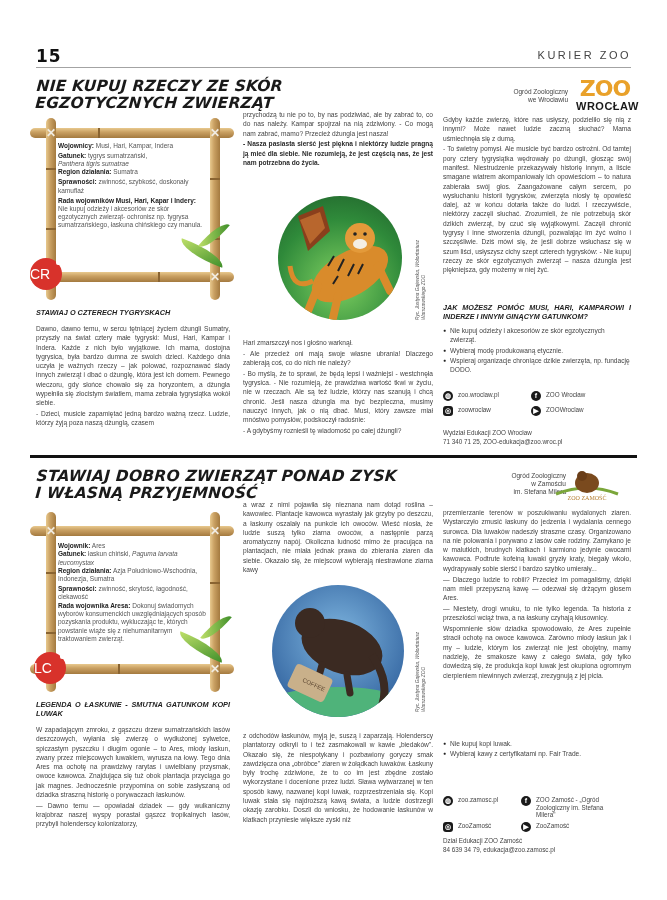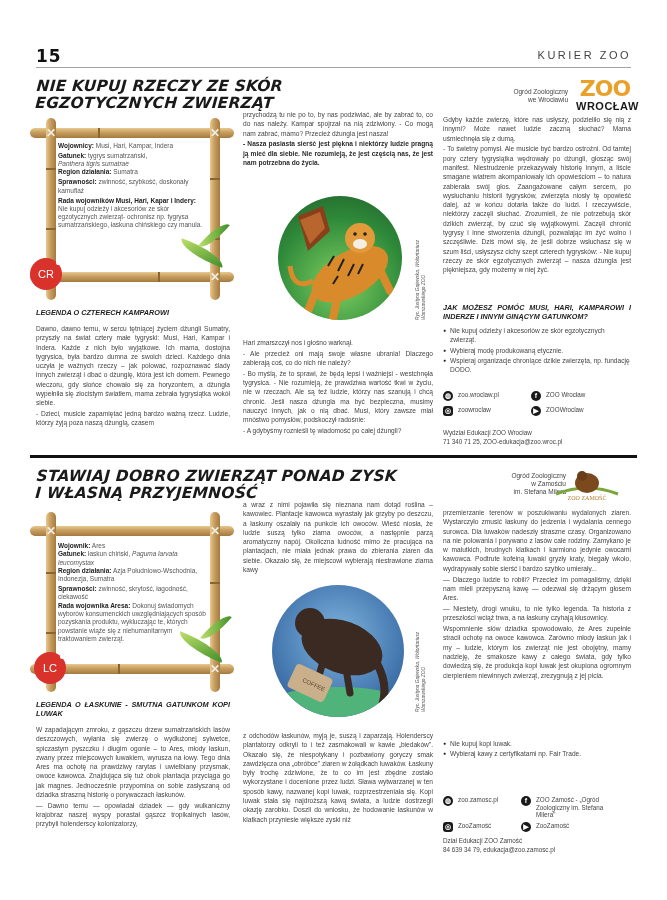--- a/index.html
+++ b/index.html
@@ -20,21 +20,21 @@
   .frame { position: absolute; }
   .bamboo-h { position: absolute; height: 10px; border-radius: 5px; background: linear-gradient(to bottom, #e8c98e 0%, #caa163 40%, #a47a3f 100%); }
   .bamboo-v { position: absolute; width: 10px; border-radius: 5px; background: linear-gradient(to right, #e8c98e 0%, #caa163 40%, #a47a3f 100%); }
   .node-h { position: absolute; width: 2px; height: 10px; background: #8a6431; }
   .node-v { position: absolute; height: 2px; width: 10px; background: #8a6431; }
   .tie { position: absolute; width: 12px; height: 12px; color: #f1ece2; font-size: 12px; line-height: 12px; text-align: center; font-weight: bold; }
   .card-text { position: absolute; font-size: 6.5px; line-height: 8.3px; color: #555; }
   .card-text p { margin-bottom: 1.6px; }
   .card-text b { color: #222; }
   .leaf { position: absolute; border-radius: 0 100% 0 100%; background: linear-gradient(135deg, #bfe06a, #3f8f2a); }
-  .badge { position: absolute; width: 32px; height: 32px; border-radius: 50%; background: #d8322b; color: #fff; font-size: 11px; line-height: 32px; text-align: center; }
+  .badge { position: absolute; width: 32px; height: 32px; border-radius: 50%; background: #d8322b; color: #fff; font-size: 14px; line-height: 32px; text-align: left; }
   .cc-icon { position: absolute; width: 9px; height: 9px; background: #fff; border-radius: 2px; top: -2px; right: -3px; }
 
   .illus { position: absolute; border-radius: 50%; overflow: hidden; }
   .credit { position: absolute; font-size: 4.8px; line-height: 5.5px; color: #555; font-style: italic; writing-mode: vertical-rl; transform: rotate(180deg); }
 
   .divider { position: absolute; left: 30px; right: 30px; height: 3px; background: #111; }
 
   .zoo-label { position: absolute; font-size: 6.5px; line-height: 8px; color: #444; text-align: right; }
   .logo-wro { position: absolute; }
   .logo-wro .zoo-big { font-family: "DejaVu Sans", sans-serif; font-weight: bold; font-size: 22px; color: #e9a12a; letter-spacing: -1px; line-height: 22px; }
@@ -91,21 +91,21 @@
   </div>
   <div class="leaf" style="left:150px; top:128px; width:48px; height:14px; transform:rotate(20deg);"></div>
   <div class="leaf" style="left:168px; top:112px; width:36px; height:11px; transform:rotate(-50deg);"></div>
   <div class="badge" style="left:2px; top:140px;">
     <span>CR</span>
     <span class="cc-icon"></span>
   </div>
 </div>
 
 <div class="col" style="left:36px; top:308px; width:194px;">
-  <div class="subhead">LEGENDA O CZTERECH KAMPAROWI</div>
+  <div class="subhead">STAWIAJ O CZTERECH TYGRYSKACH</div>
   <p>Dawno, dawno temu, w sercu tętniącej życiem dżungli Sumatry, przyszły na świat cztery małe tygryski: Musi, Hari, Kampar i Indera. Każde z nich było wyjątkowe. Ich mama, dostojna tygrysica, była bardzo dumna ze swoich dzieci. Każdego dnia uczyła je ważnych rzeczy – jak polować, rozpoznawać ślady innych zwierząt i dbać o dżunglę, która jest ich domem. Pewnego wieczoru, gdy słońce chowało się za horyzontem, a dżungla wypełniła się złocistym światłem, mama zebrała tygrysiątka wokół siebie.</p>
   <p>- Dzieci, musicie zapamiętać jedną bardzo ważną rzecz. Ludzie, którzy żyją poza naszą dżunglą, czasem</p>
 </div>
 
 <div class="col" style="left:243px; top:110px; width:190px;">
   <p>przychodzą tu nie po to, by nas podziwiać, ale by zabrać to, co do nas należy. Kampar spojrzał na nią zdziwiony. - Co mogą nam zabrać, mamo? Przecież dżungla jest nasza!</p>
   <p><b>- Nasza pasiasta sierść jest piękna i niektórzy ludzie pragną ją mieć dla siebie. Nie rozumieją, że jest częścią nas, że jest nam potrzebna do życia.</b></p>
 </div>
 
 <div class="illus" style="left:278px; top:196px; width:124px; height:124px; background: radial-gradient(circle at 50% 70%, #7fd061 0%, #2f8a3a 60%, #1f5e2a 100%);">

